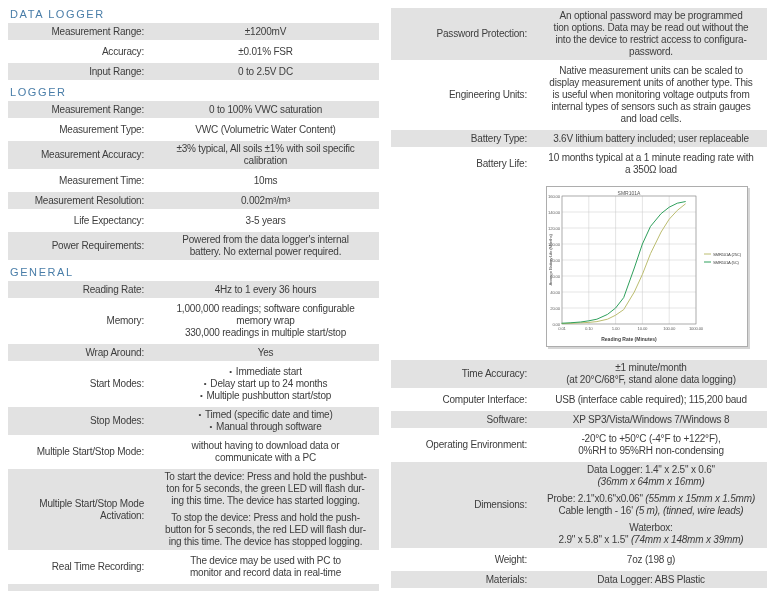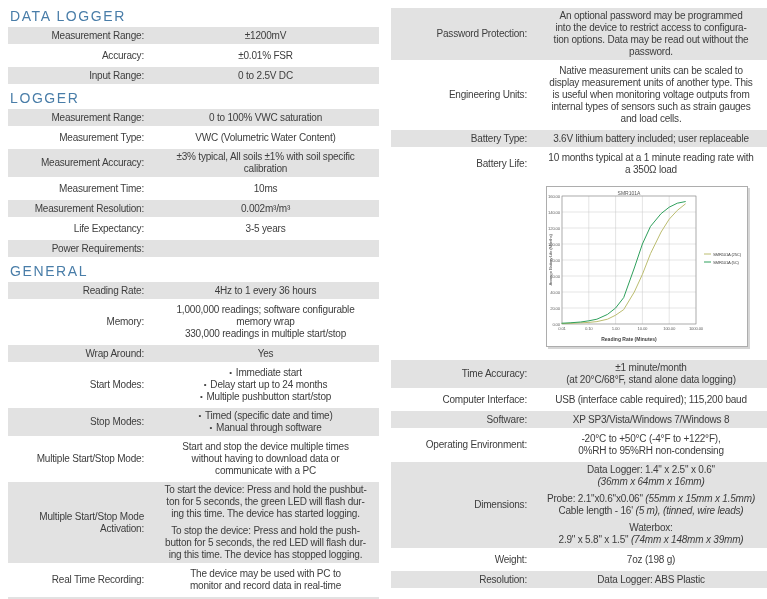--- a/index.html
+++ b/index.html
@@ -7,21 +7,21 @@
     width:767px;height:599px;overflow:hidden;background:#ffffff;
     font-family:"Liberation Sans",sans-serif;font-size:10px;letter-spacing:-0.2px;
     color:#3d3d3d;
   }
   .page{display:flex;width:767px;}
   .col{box-sizing:border-box;}
   .col-left{width:383px;padding:8px 4px 0 8px;}
   .col-right{width:384px;padding:8px 0 0 8px;}
 
   .section-header{
-    color:#497da8;font-size:14px;letter-spacing:1.6px;
+    color:#497da8;font-size:11px;letter-spacing:1.6px;
     margin:0 0 3px 2px;font-weight:normal;
   }
   .rows + .section-header{margin-top:6px;}
 
   .spec-row{display:flex;align-items:center;margin-bottom:3px;padding:2px 0;min-height:13px;}
   .rows .spec-row:nth-child(odd){background:#e2e2e2;}
   .spec-label{width:136px;flex:none;text-align:right;padding-right:8px;line-height:12px;}
   .spec-value{flex:1;min-width:0;}
   .vline{line-height:12px;white-space:nowrap;text-align:center;}
   .para + .para{margin-top:5px;}
@@ -124,20 +124,26 @@
           <div class="spec-row">
             <div class="spec-label">Life Expectancy:</div>
             <div class="spec-value">
               <div class="para">
                 <div class="vline"><span>3-5 years</span></div>
               </div>
             </div>
           </div>
           <div class="spec-row">
             <div class="spec-label">Power Requirements:</div>
+            <div class="spec-value">
+              <div class="para">
+                <div class="vline"><span>Powered from the data logger's internal</span></div>
+                <div class="vline"><span>battery. No external power required.</span></div>
+              </div>
+            </div>
           </div>
         </div>
         <div class="section-header">GENERAL</div>
         <div class="rows">
           <div class="spec-row">
             <div class="spec-label">Reading Rate:</div>
             <div class="spec-value">
               <div class="para">
                 <div class="vline"><span>4Hz to 1 every 36 hours</span></div>
               </div>
@@ -177,21 +183,20 @@
               <div class="para">
                 <div class="vline"><span class="bullet">•</span><span>Timed (specific date and time)</span></div>
                 <div class="vline"><span class="bullet">•</span><span>Manual through software</span></div>
               </div>
             </div>
           </div>
           <div class="spec-row">
             <div class="spec-label">Multiple Start/Stop Mode:</div>
             <div class="spec-value">
               <div class="para">
-                <div class="vline"><span>Start and stop the device multiple times</span></div>
                 <div class="vline"><span>without having to download data or</span></div>
                 <div class="vline"><span>communicate with a PC</span></div>
               </div>
             </div>
           </div>
           <div class="spec-row">
             <div class="spec-label">Multiple Start/Stop Mode Activation:</div>
             <div class="spec-value">
               <div class="para">
                 <div class="vline"><span>To start the device: Press and hold the pushbut-</span></div>
@@ -218,22 +223,22 @@
       </div>
     <div class="cutoff-row"></div>
   </div>
   <div class="col col-right">
     <div id="right-rows-top" class="rows">
         <div class="spec-row">
           <div class="spec-label">Password Protection:</div>
           <div class="spec-value">
             <div class="para">
               <div class="vline"><span>An optional password may be programmed</span></div>
+              <div class="vline"><span>tion options. Data may be read out without the</span></div>
               <div class="vline"><span>into the device to restrict access to configura-</span></div>
-              <div class="vline"><span>tion options. Data may be read out without the</span></div>
               <div class="vline"><span>password.</span></div>
             </div>
           </div>
         </div>
         <div class="spec-row">
           <div class="spec-label">Engineering Units:</div>
           <div class="spec-value">
             <div class="para">
               <div class="vline"><span>Native measurement units can be scaled to</span></div>
               <div class="vline"><span>display measurement units of another type. This</span></div>
@@ -359,21 +364,21 @@
         </div>
         <div class="spec-row">
           <div class="spec-label">Weight:</div>
           <div class="spec-value">
             <div class="para">
               <div class="vline"><span>7oz (198 g)</span></div>
             </div>
           </div>
         </div>
         <div class="spec-row">
-          <div class="spec-label">Resolution:</div>
+          <div class="spec-label">Materials:</div>
           <div class="spec-value">
             <div class="para">
               <div class="vline"><span>Data Logger: ABS Plastic</span></div>
             </div>
           </div>
         </div>
       </div>
   </div>
 </div>
 

